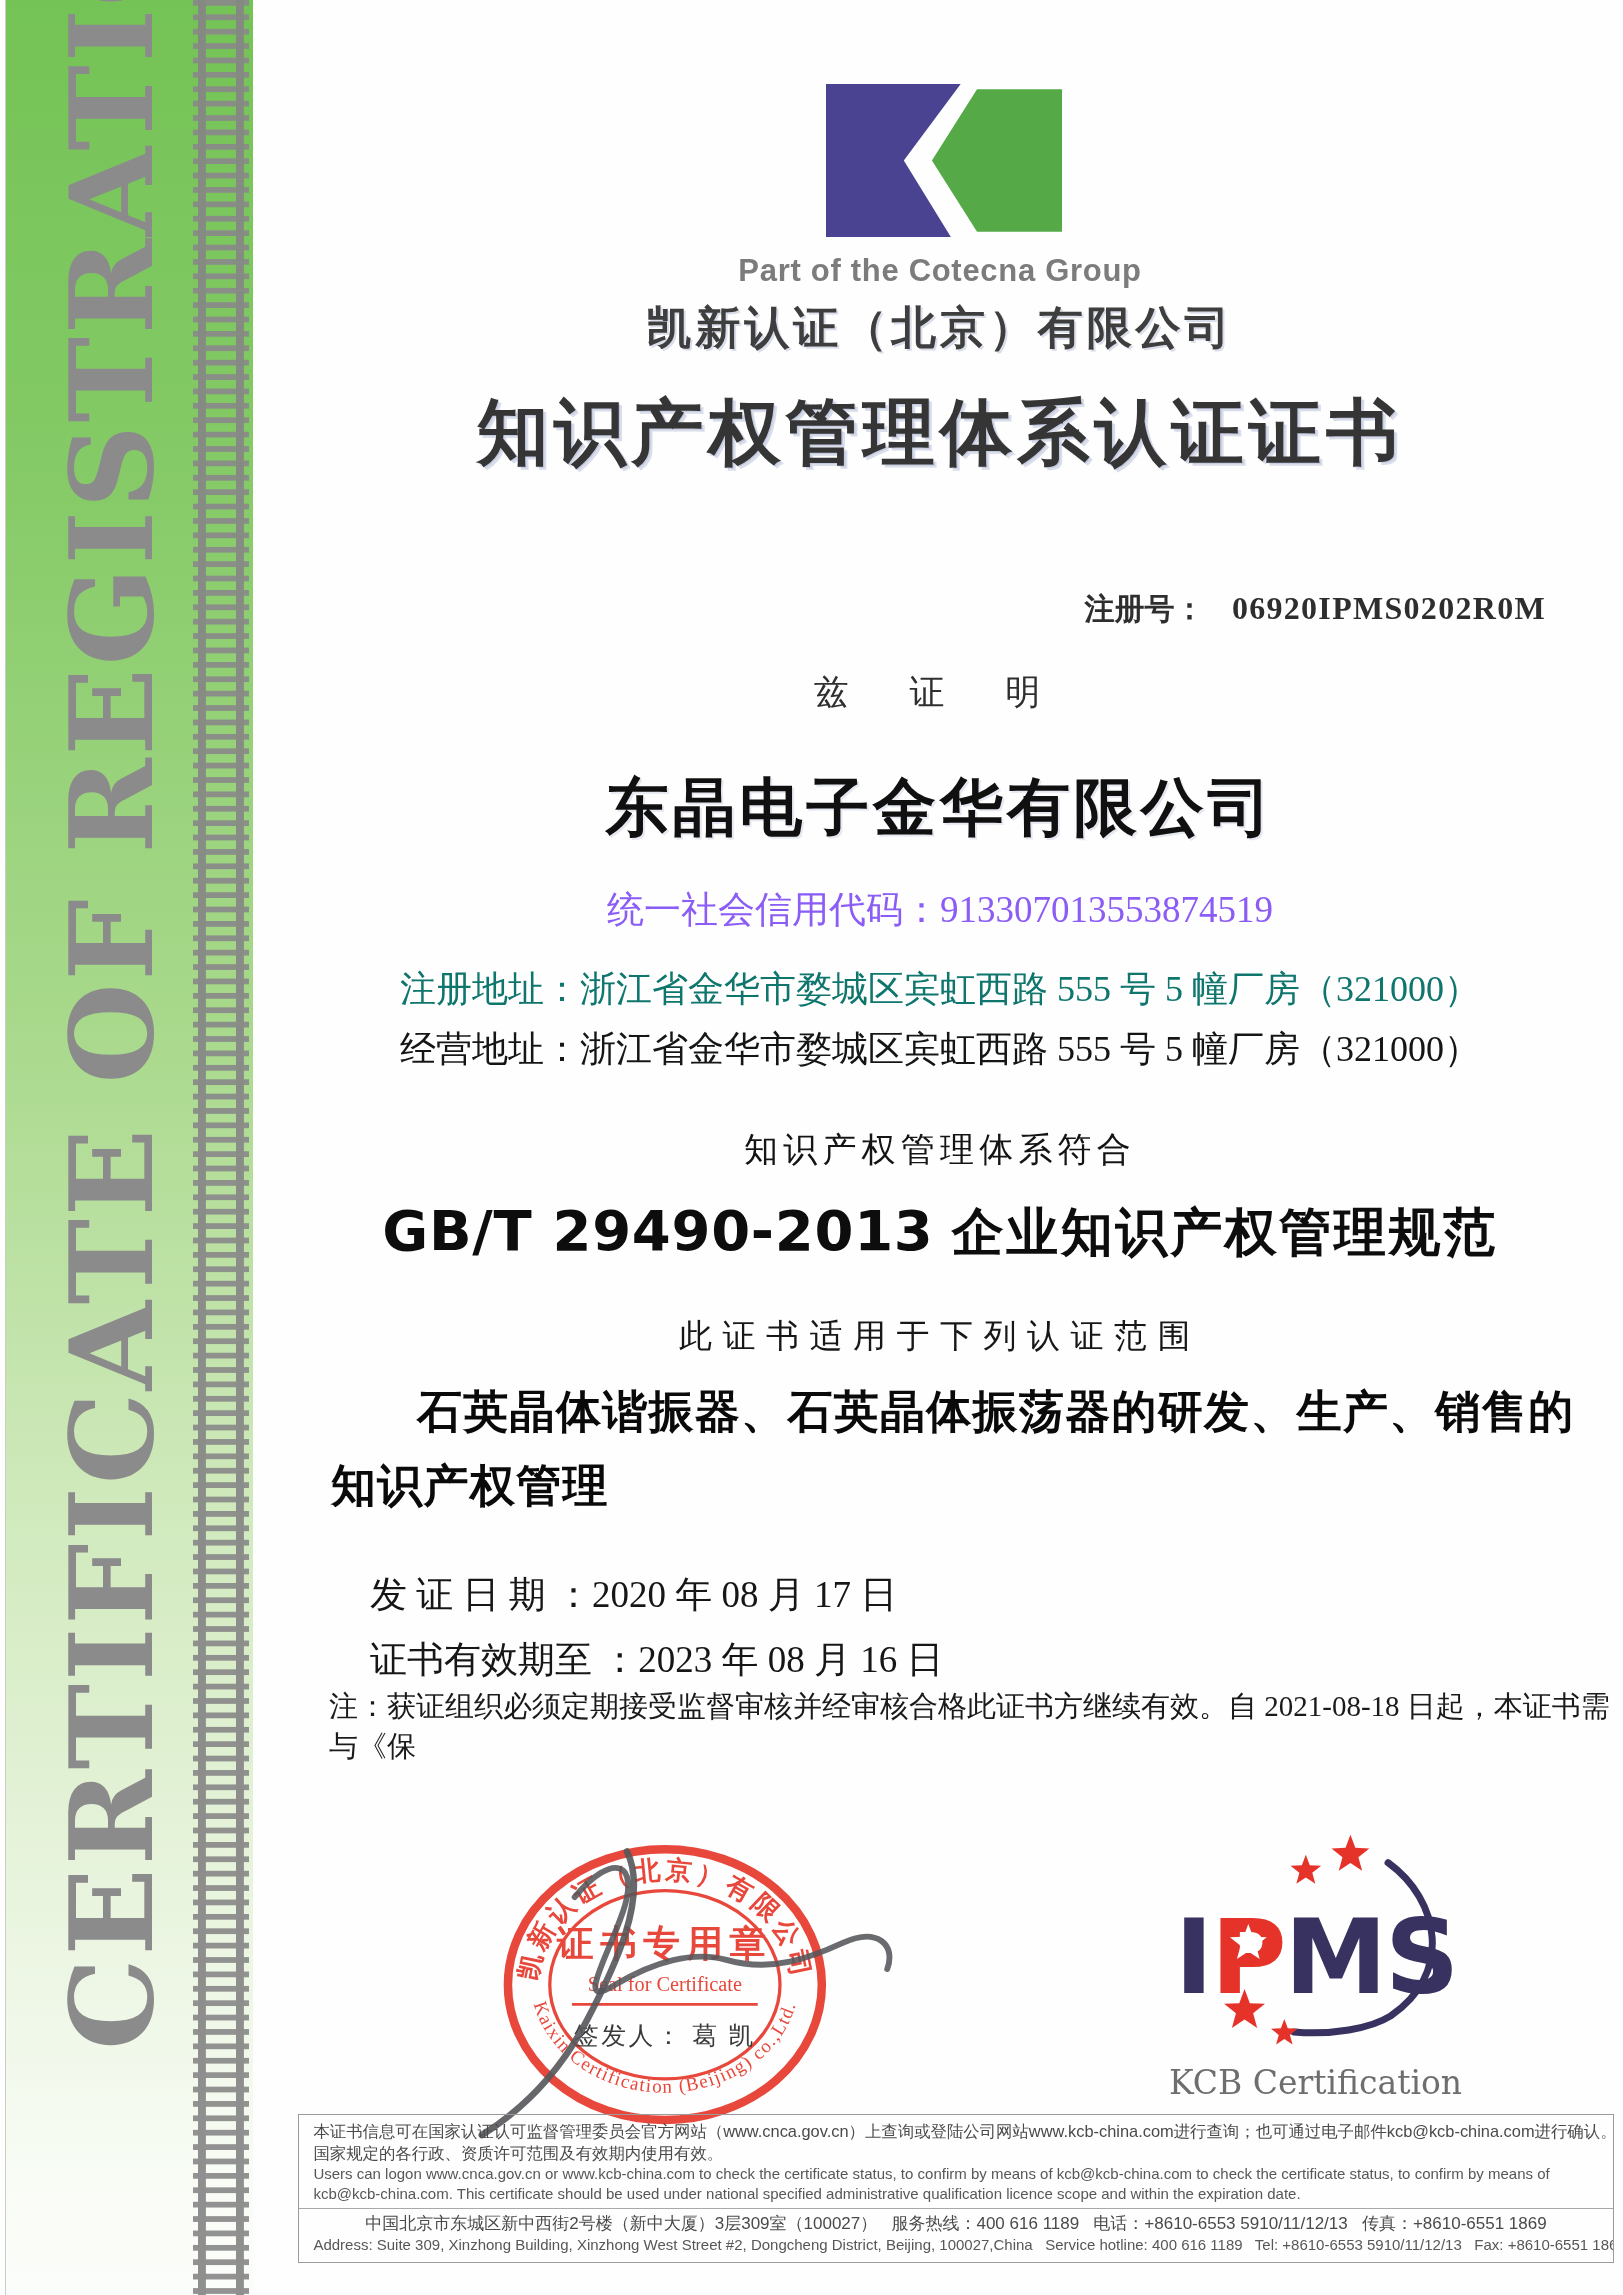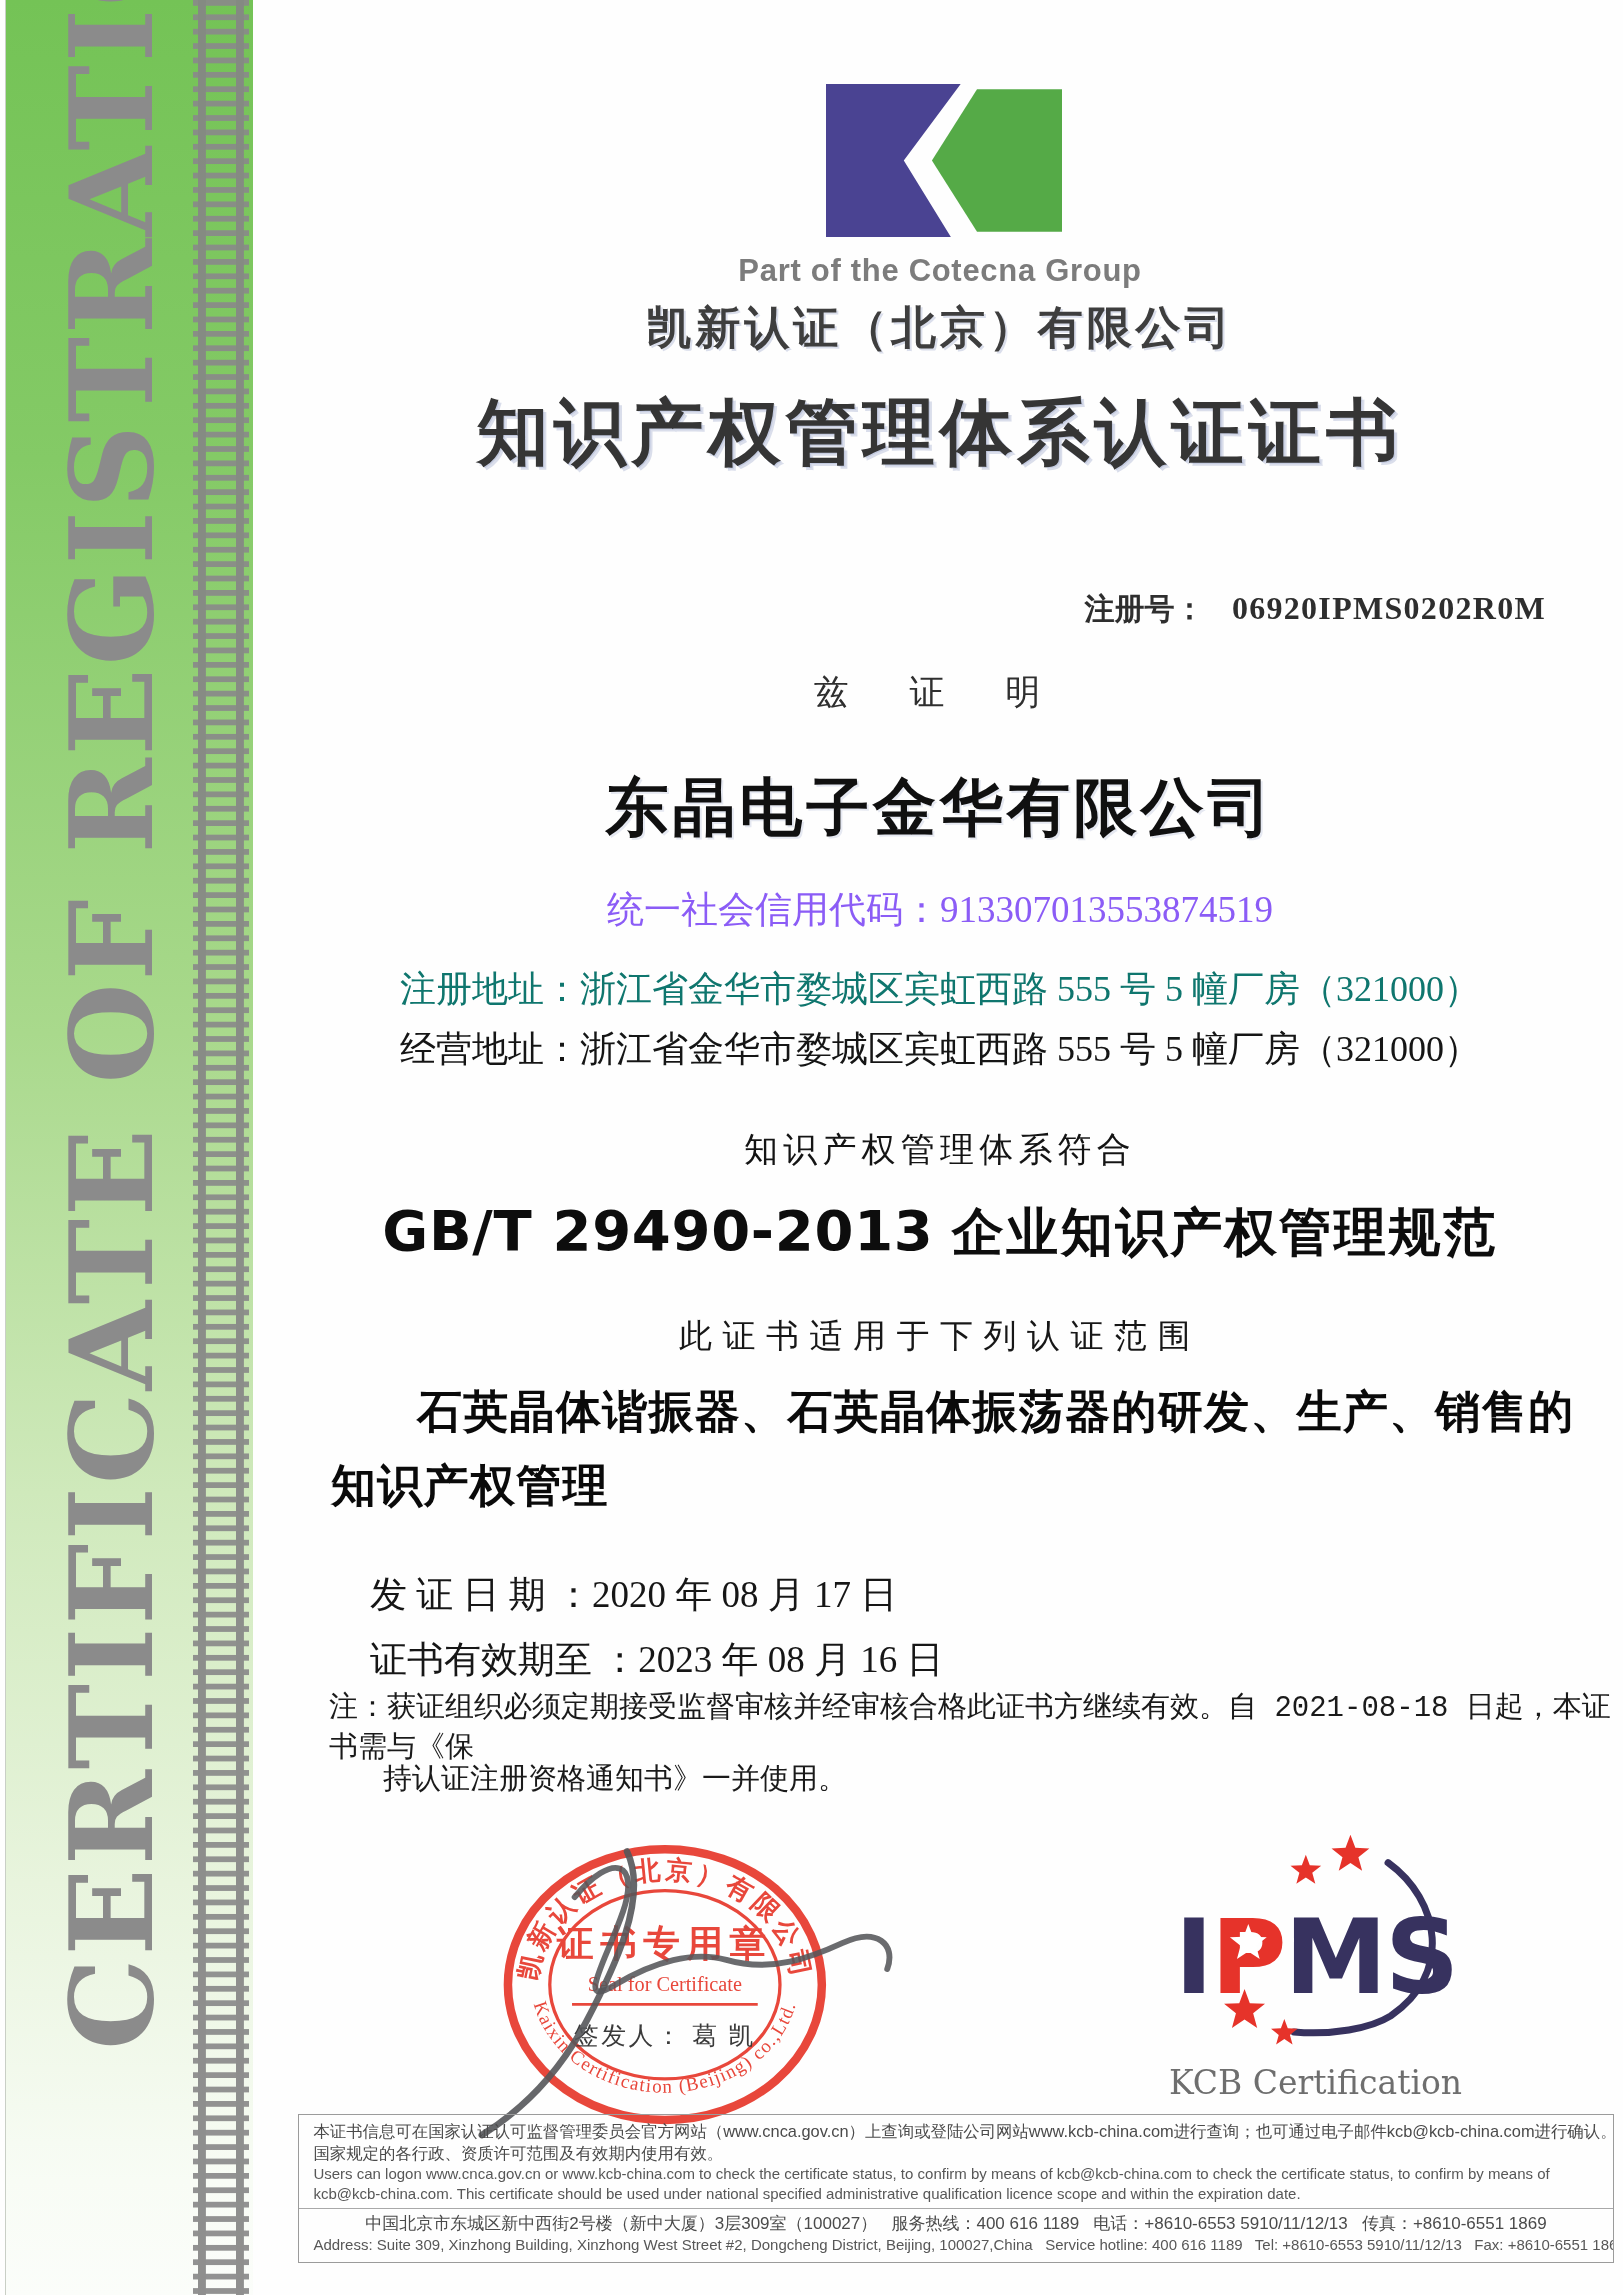--- a/index.html
+++ b/index.html
@@ -44,21 +44,21 @@
   .standard .name{font-weight:bold;font-size:52px;letter-spacing:2.6px;margin-left:18.3px;}
   .scope-intro{top:1314px;font-size:33px;letter-spacing:10.5px;color:#171717;}
   .scope-line{position:absolute;left:331px;font-family:"Liberation Sans",sans-serif;font-weight:bold;
         font-size:45px;color:#0a0a0a;letter-spacing:1.3px;}
   .scope-1{top:1382px;left:417px;}
   .scope-2{top:1456px;}
   .date-line{position:absolute;left:370px;font-size:37px;color:#161616;}
   .date-1{top:1570px;}
   .date-2{top:1635px;}
   .note-line{position:absolute;font-size:29px;color:#1a1a1a;}
-  .note-1{left:329px;top:1687px;font-family:Liberation Mono, monospace;}
+  .note-1{left:329px;top:1687px;}
   .note-2{left:383px;top:1759px;}
   
   .seal-svg{position:absolute;left:419px;top:1813px;width:497px;height:367px;}
   .ipms-svg{position:absolute;left:1165px;top:1833px;width:301px;height:226px;}
   .ipms-caption{position:absolute;left:1165px;width:301px;top:2063px;text-align:center;
         font-family:"DejaVu Serif","Liberation Serif",serif;font-size:33px;color:#6e6e6e;}
   
   .footer-box{position:absolute;left:298px;top:2114px;width:1316px;height:149px;border:1.3px solid #9b9b9b;
         box-sizing:border-box;padding:5.2px 14.4px;overflow:hidden;font-family:"Liberation Sans",sans-serif;}
   .f-cn{font-size:16.4px;line-height:22px;color:#4a4a4a;white-space:pre;}
@@ -102,21 +102,20 @@
   </div>
 
   <div class="center-line scope-intro">此证书适用于下列认证范围</div>
   <div class="scope-line scope-1">石英晶体谐振器、石英晶体振荡器的研发、生产、销售的</div>
   <div class="scope-line scope-2">知识产权管理</div>
 
   <div class="date-line date-1">发 证 日 期 ：2020 年 08 月 17 日</div>
   <div class="date-line date-2">证书有效期至 ：2023 年 08 月 16 日</div>
 
   <div class="note-line note-1">注：获证组织必须定期接受监督审核并经审核合格此证书方继续有效。自 2021-08-18 日起，本证书需与《保</div>
-  <div class="note-line note-2">持认证注册资格通知书》一并使用。</div>
 
   <svg class="seal-svg" viewBox="0 0 760 560">
     <ellipse cx="376" cy="262" rx="240" ry="207" fill="none" stroke="#e8473b" stroke-width="13"></ellipse>
     <ellipse cx="376" cy="262" rx="176" ry="144" fill="none" stroke="#e8473b" stroke-width="5"></ellipse>
     <path id="sealTopArc" d="M 181,262 A 195,162 0 0 1 571,262" fill="none" stroke="none"></path>
     <path id="sealBottomArc" d="M 171,255 A 205,172 0 0 0 581,255" fill="none" stroke="none"></path>
     <text font-size="40" font-weight="bold" fill="#e8473b" letter-spacing="6">
       <textPath href="#sealTopArc" startOffset="50%" text-anchor="middle">凯新认证（北京）有限公司</textPath>
     </text>
     <text font-size="29" fill="#e8473b" letter-spacing="2">

